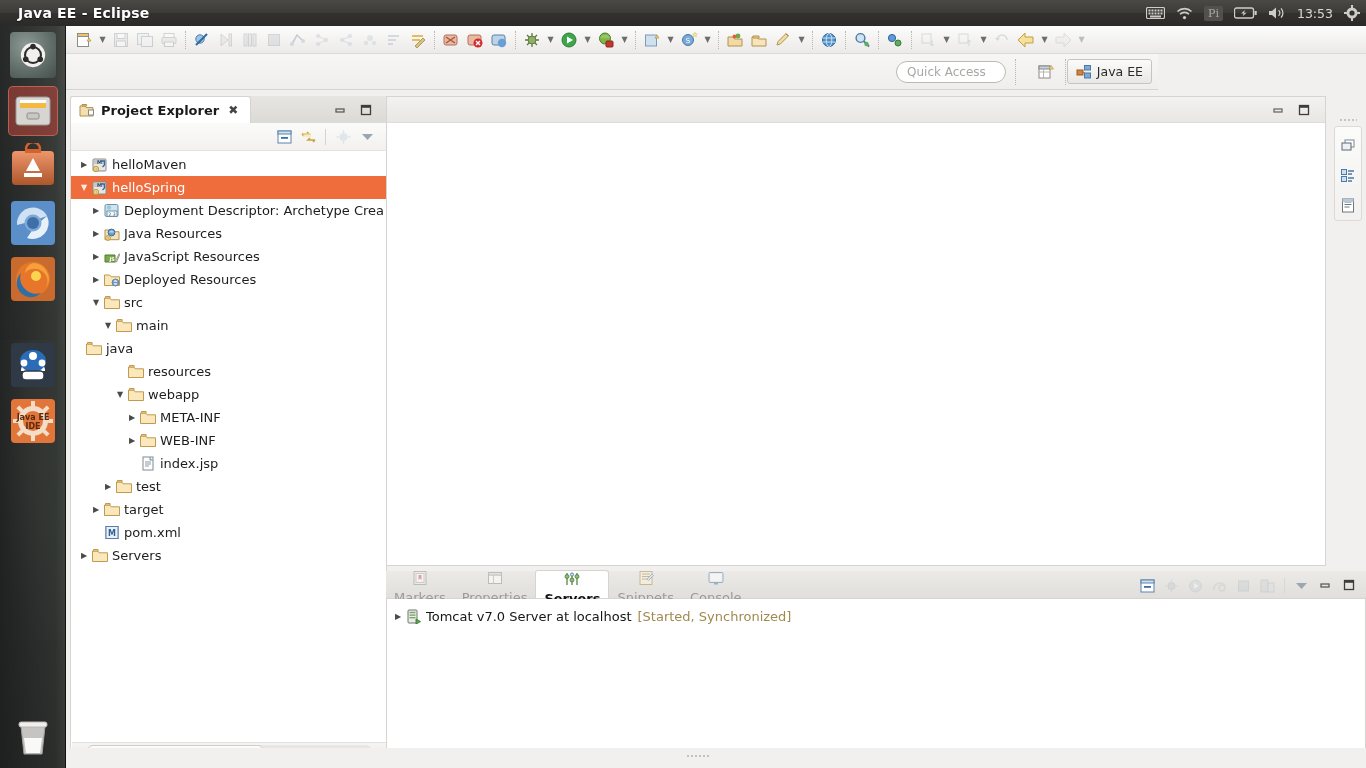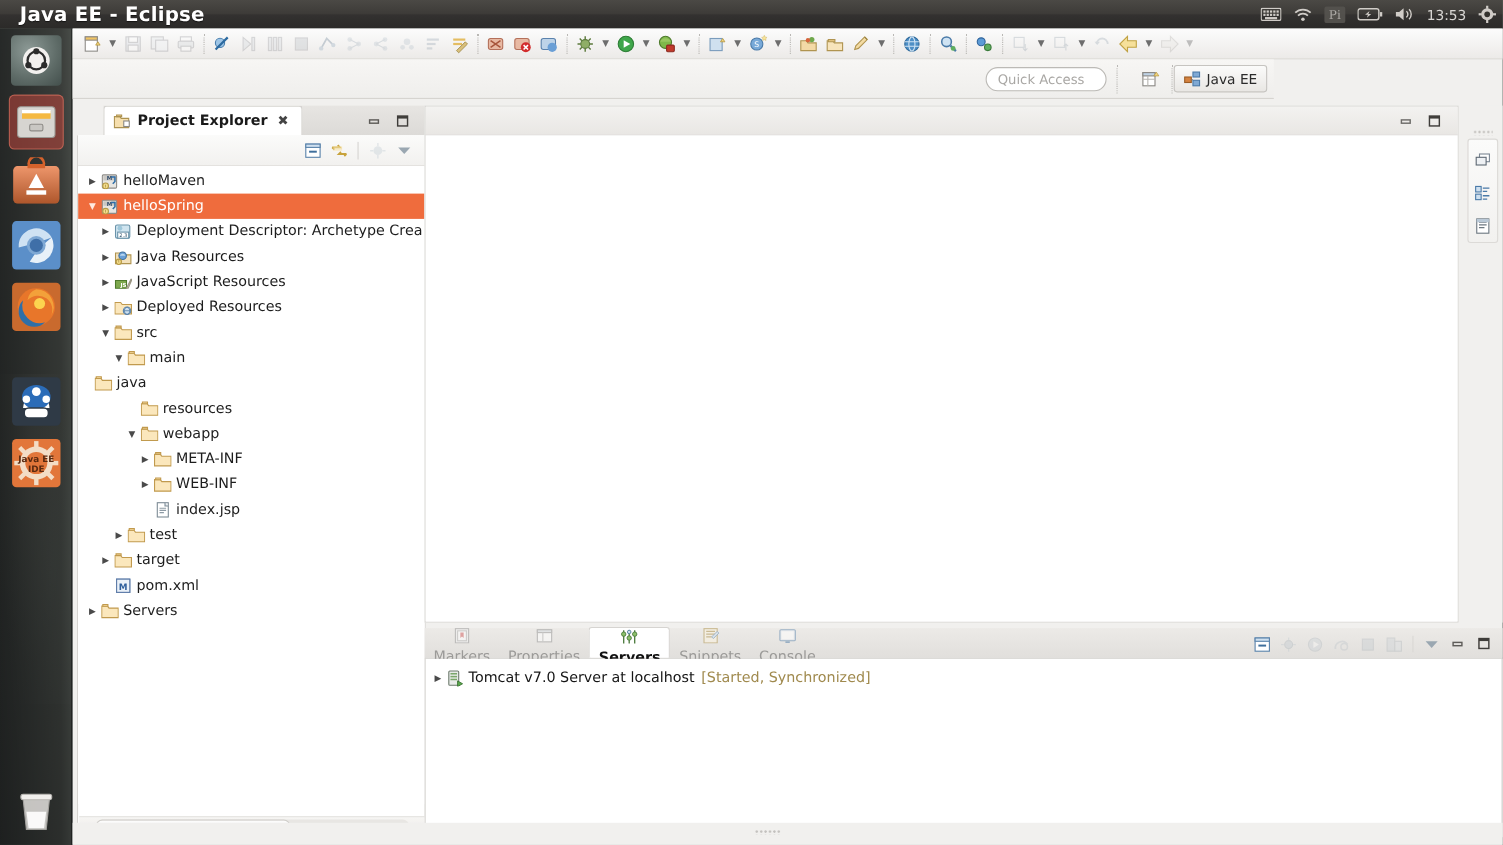--- a/index.html
+++ b/index.html
@@ -39,21 +39,21 @@
   }
 
   
   #topbar {
     position: absolute; left: 0; top: 0; width: 1366px; height: 26px;
     background: linear-gradient(180deg,#4b4945 0%,#3d3b38 48%, #333130 52%, #2b2a28 100%);
     color: #ffffff;
     display: flex; align-items: center;
   }
   #topbar .title {
-    margin-left: 18px; font-weight: bold; font-size: 18px;
+    margin-left: 18px; font-weight: bold; font-size: 14px;
     letter-spacing: .2px; text-shadow: 0 1px 1px rgba(0,0,0,.6);
   }
   #indicators {
     position: absolute; right: 6px; top: 0; height: 26px;
     display: flex; align-items: center; gap: 11px;
   }
   #indicators .ind { color: #e6e4e1; opacity:.92; display:flex; align-items:center; }
   #clock { font-size: 12.5px; color:#fff; font-weight:normal; }
 
   
@@ -95,21 +95,20 @@
     font-size: 12.5px; color:#2b2b2b;
   }
 
   
   #explorer {
     position:absolute; left: 4px; top: 70px; width: 317px; height: 665px;
   }
   .view-tabrow {
     position:relative; height: 27px;
     background: linear-gradient(180deg,#e7e5e2,#dcdad7);
-    margin-left: 24px;
   }
   .view-tab {
     position:absolute; left:0; top:0; height:27px;
     display:flex; align-items:center; gap:6px; padding: 0 8px 0 8px;
     background: #ffffff;
     border-top: 1px solid #d6d4d1; border-left: 1px solid #d6d4d1; border-right: 1px solid #d6d4d1;
     border-radius: 3px 3px 0 0;
     font-size: 13px; font-weight: bold; color: #1a1a1a;
   }
   .view-tab .closer { color:#444; font-size:12px; margin-left:3px; }

